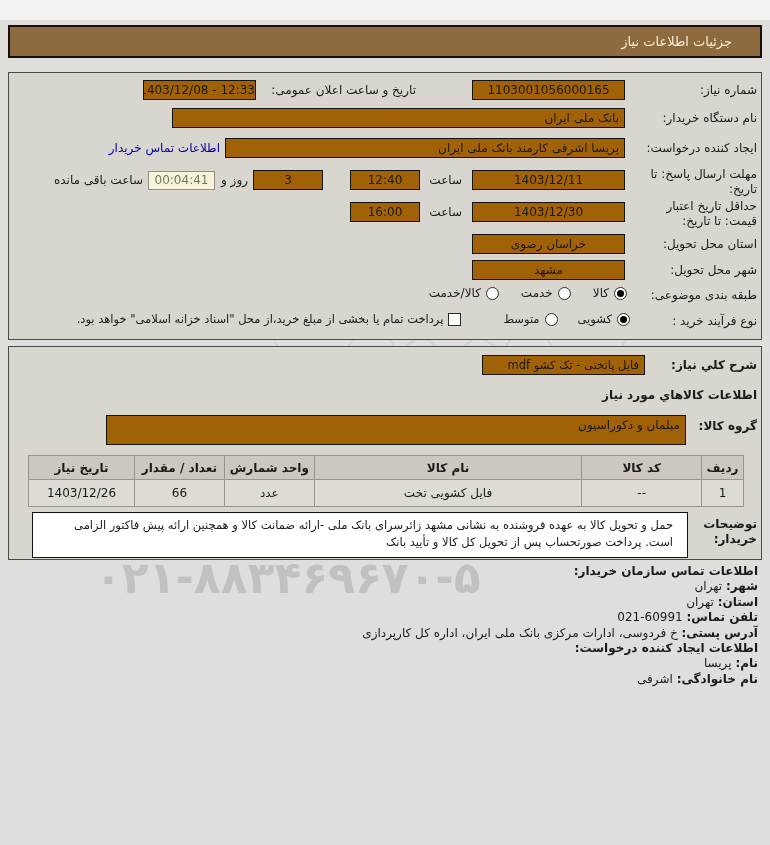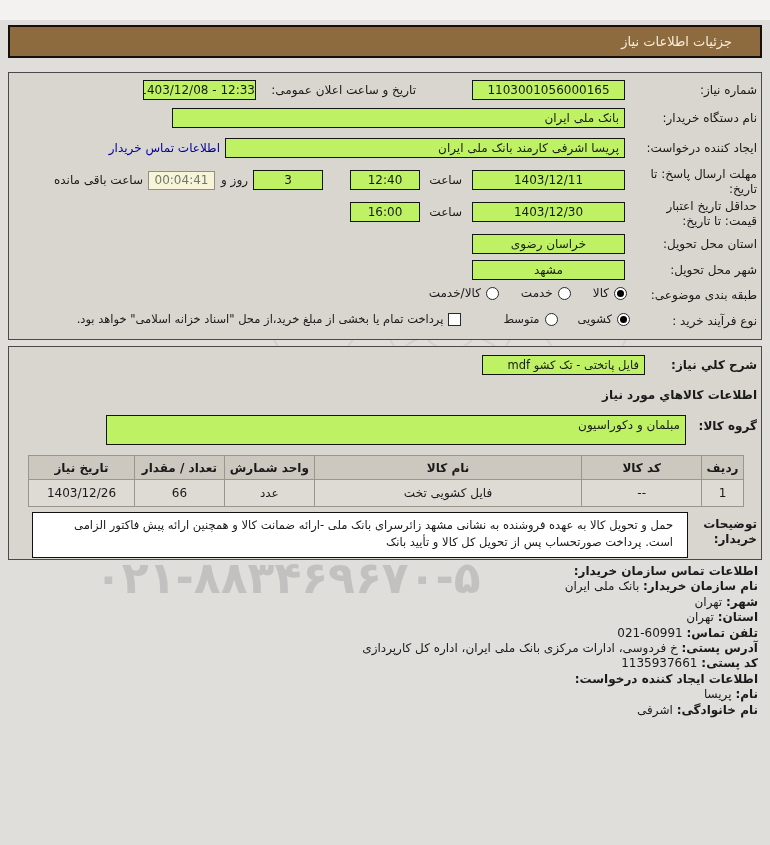--- a/index.html
+++ b/index.html
@@ -26,21 +26,21 @@
     background:#d9d5cf;
     border:1px solid #4a4a4a;
   }
   .panel-1 { top:72px; height:268px; }
   .panel-2 { top:346px; height:214px; }
   .lbl { white-space:nowrap; }
   .lbl-wrap { white-space:normal; text-align:right; line-height:15px; }
   .b { font-weight:bold; }
   .input {
     position:absolute;
-    background:#bef264; border:1px solid #141414;
+    background:#a16207; border:1px solid #141414;
     height:20px; line-height:18px; font-size:12px;
     overflow:hidden; white-space:nowrap;
   }
   .center { text-align:center; }
   .rightpad { text-align:right; padding-right:5px; padding-left:4px; }
   .link { color:#00009c; cursor:pointer; white-space:nowrap; }
   .remaining {
     position:absolute;
     background:#f7f4da; border:1px solid #8f8f83;
     color:#6e7a64; height:19px; line-height:17px;
@@ -207,22 +207,20 @@
     <td>1403/12/26</td>
   </tr>
 </tbody>
   </table>
 
 <div class="abs lbl-wrap b" style="right:13px; top:517px; width:68px;">توضیحات خریدار:</div>
 <div class="notes-box">حمل و تحویل کالا به عهده فروشنده به نشانی مشهد زائرسرای بانک ملی -ارائه ضمانت کالا و همچنین ارائه پیش فاکتور الزامی است. پرداخت صورتحساب پس از تحویل کل کالا و تأیید بانک</div>
 
 <div class="contact-block">
   <div class="b">اطلاعات تماس سازمان خریدار:</div>
-  <div><span class="b">نام سازمان خریدار:</span> <span>بانک ملی ایران</span></div>
   <div><span class="b">شهر:</span> <span>تهران</span></div>
   <div><span class="b">استان:</span> <span>تهران</span></div>
   <div><span class="b">تلفن تماس:</span> <span>60991-021</span></div>
   <div><span class="b">آدرس پستی:</span> <span>خ فردوسی، ادارات مرکزی بانک ملی ایران، اداره کل کارپردازی</span></div>
-  <div><span class="b">کد پستی:</span> <span>1135937661</span></div>
   <div class="b">اطلاعات ایجاد کننده درخواست:</div>
   <div><span class="b">نام:</span> <span>پریسا</span></div>
   <div><span class="b">نام خانوادگی:</span> <span>اشرفی</span></div>
 </div>
 
 </body></html>

